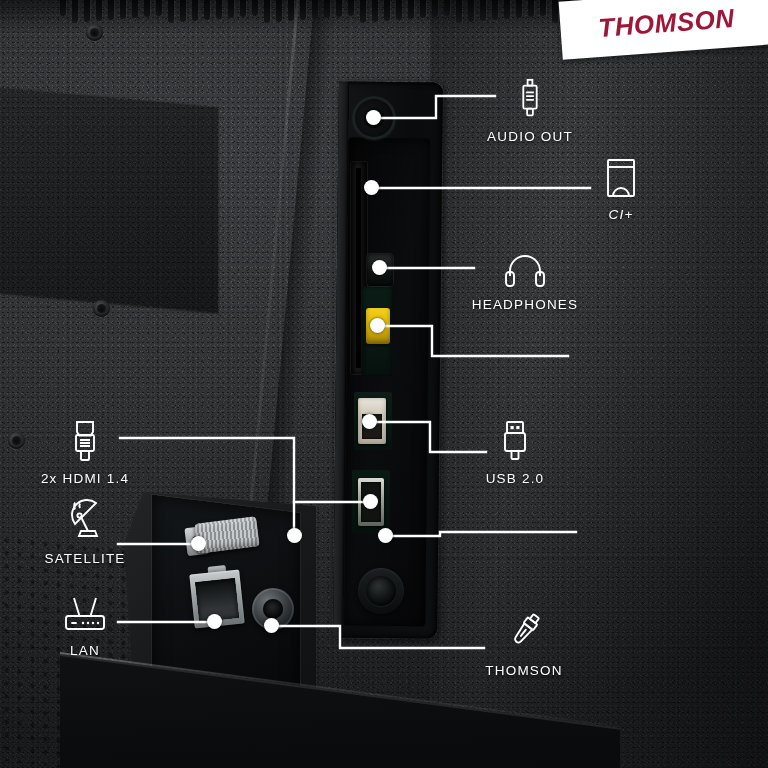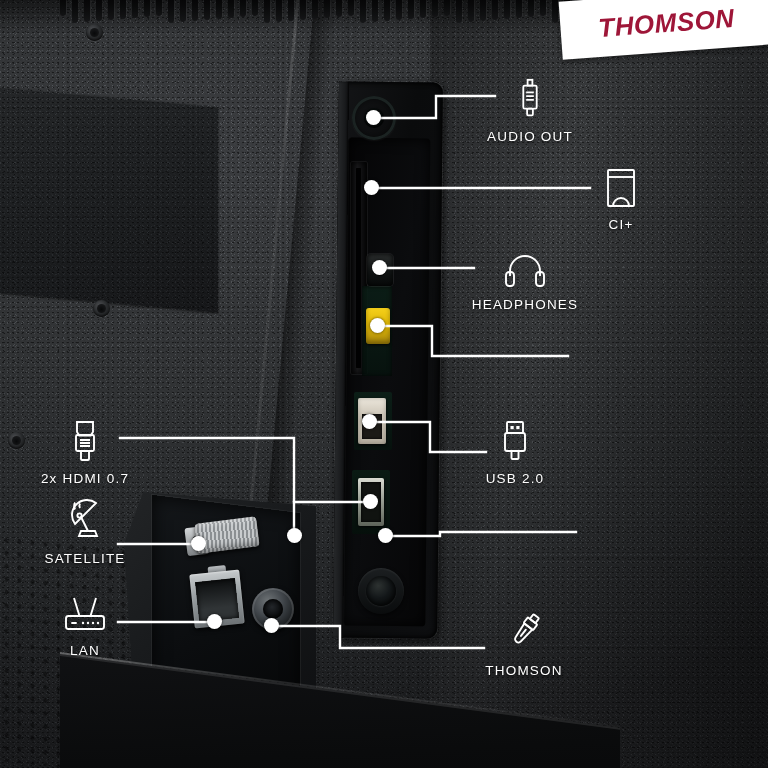--- a/index.html
+++ b/index.html
@@ -410,21 +410,21 @@
       <svg viewBox="0 0 48 48" fill="none" stroke="#fff" stroke-width="1.9">
         <rect x="21.5" y="4" width="5" height="6"></rect>
         <rect x="17" y="10" width="14" height="24" rx="1.5"></rect>
         <path d="M20 17h8M20 21h8M20 25h8"></path>
         <rect x="21" y="34" width="6" height="7" rx="1"></rect>
       </svg>
     </span>
     <span class="cal-txt">AUDIO OUT</span>
   </div>
 
-  <div class="cal" style="left:576px; top:166px; width:90px;">
+  <div class="cal" style="left:576px; top:156px; width:90px;font-style:italic;">
     <span class="cal-ico" style="width:38px;height:44px">
       <svg viewBox="0 0 38 44" fill="none" stroke="#fff" stroke-width="1.9">
         <rect x="6" y="4" width="26" height="36" rx="1"></rect>
         <path d="M6 11h26"></path>
         <path d="M11 40c0-4.5 3.6-8 8-8s8 3.5 8 8"></path>
       </svg>
     </span>
     <span class="cal-txt">CI+</span>
   </div>
 
@@ -455,21 +455,21 @@
 
   <div class="cal" style="left:24px; top:418px; width:122px;">
     <span class="cal-ico" style="width:36px;height:46px">
       <svg viewBox="0 0 36 46" fill="none" stroke="#fff" stroke-width="1.9">
         <path d="M10 4h16v10l-2.5 3.5h-11L10 14z"></path>
         <rect x="9" y="17" width="18" height="16" rx="1.5"></rect>
         <path d="M13 22h10M13 25h10M13 28h10"></path>
         <rect x="14" y="33" width="8" height="9" rx="1"></rect>
       </svg>
     </span>
-    <span class="cal-txt">2x HDMI 0.7</span>
+    <span class="cal-txt">2x HDMI 1.4</span>
   </div>
 
   <div class="cal" style="left:24px; top:592px; width:122px;">
     <span class="cal-ico" style="width:52px;height:44px">
       <svg viewBox="0 0 52 44" fill="none" stroke="#fff" stroke-width="1.9">
         <rect x="7" y="24" width="38" height="13" rx="2.5"></rect>
         <path d="M15 6 20.5 24M37 6 31.5 24"></path>
         <path d="M13 31h4" stroke-linecap="round"></path>
         <circle cx="24" cy="31" r="1.2" fill="#fff" stroke="none"></circle>
         <circle cx="29" cy="31" r="1.2" fill="#fff" stroke="none"></circle>

